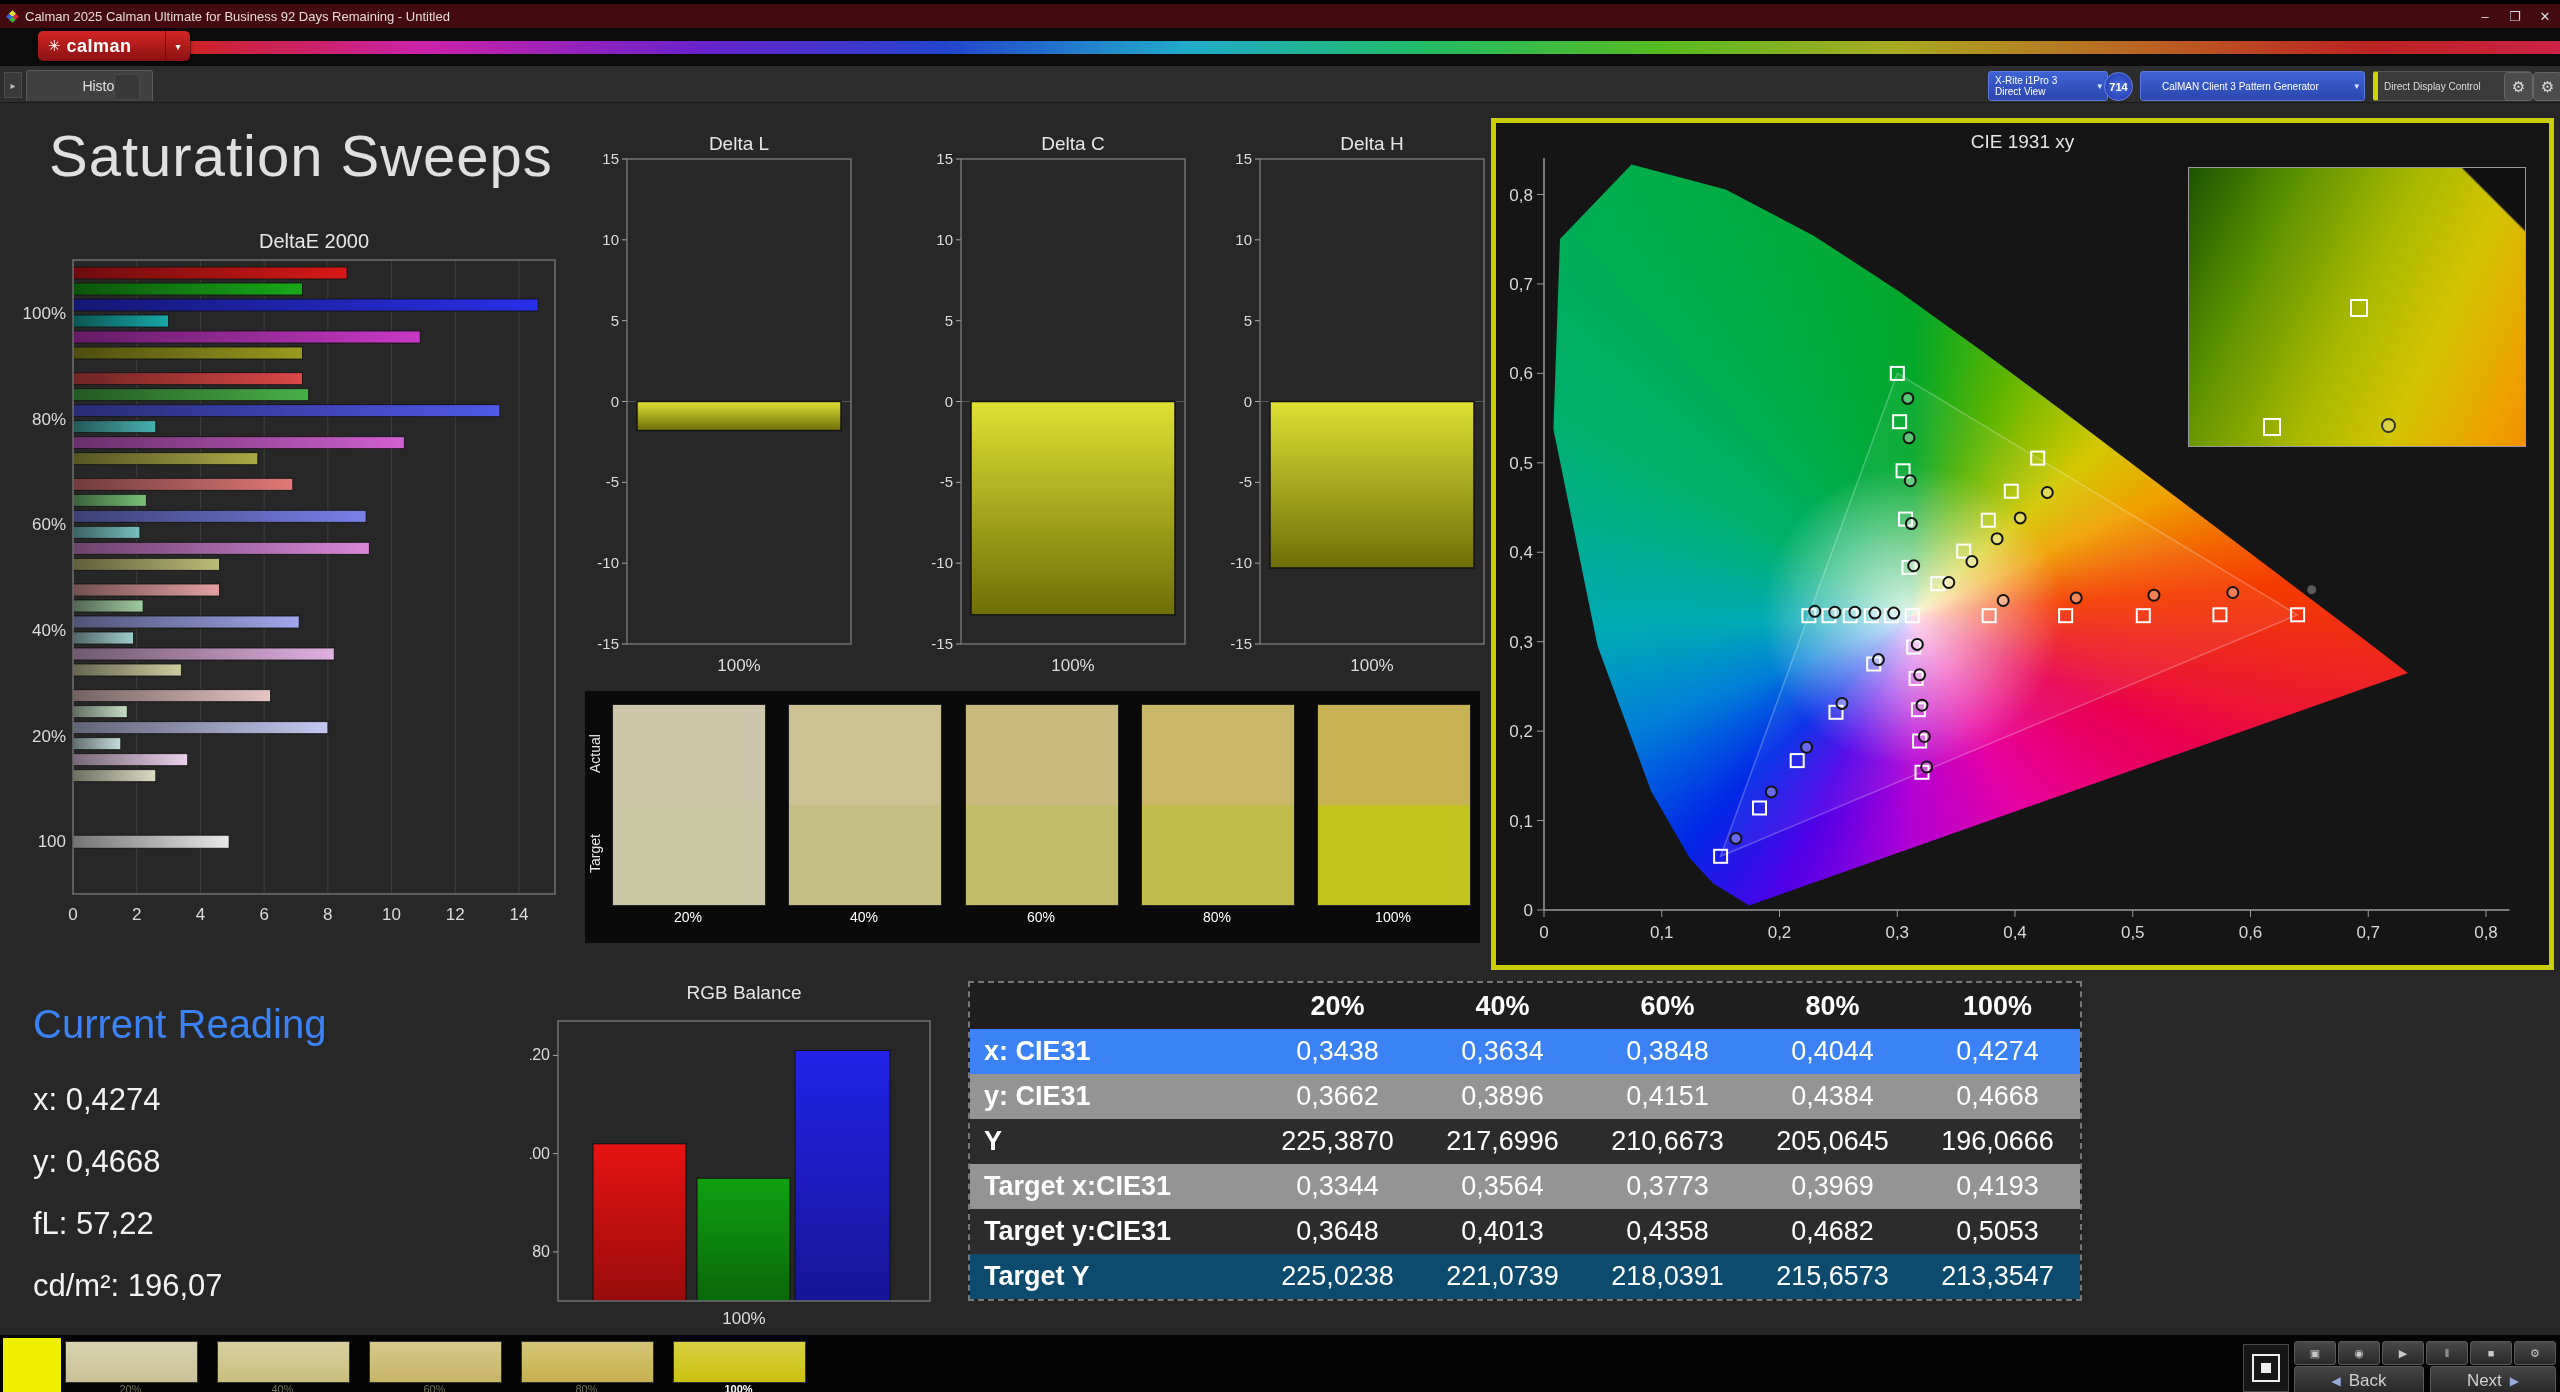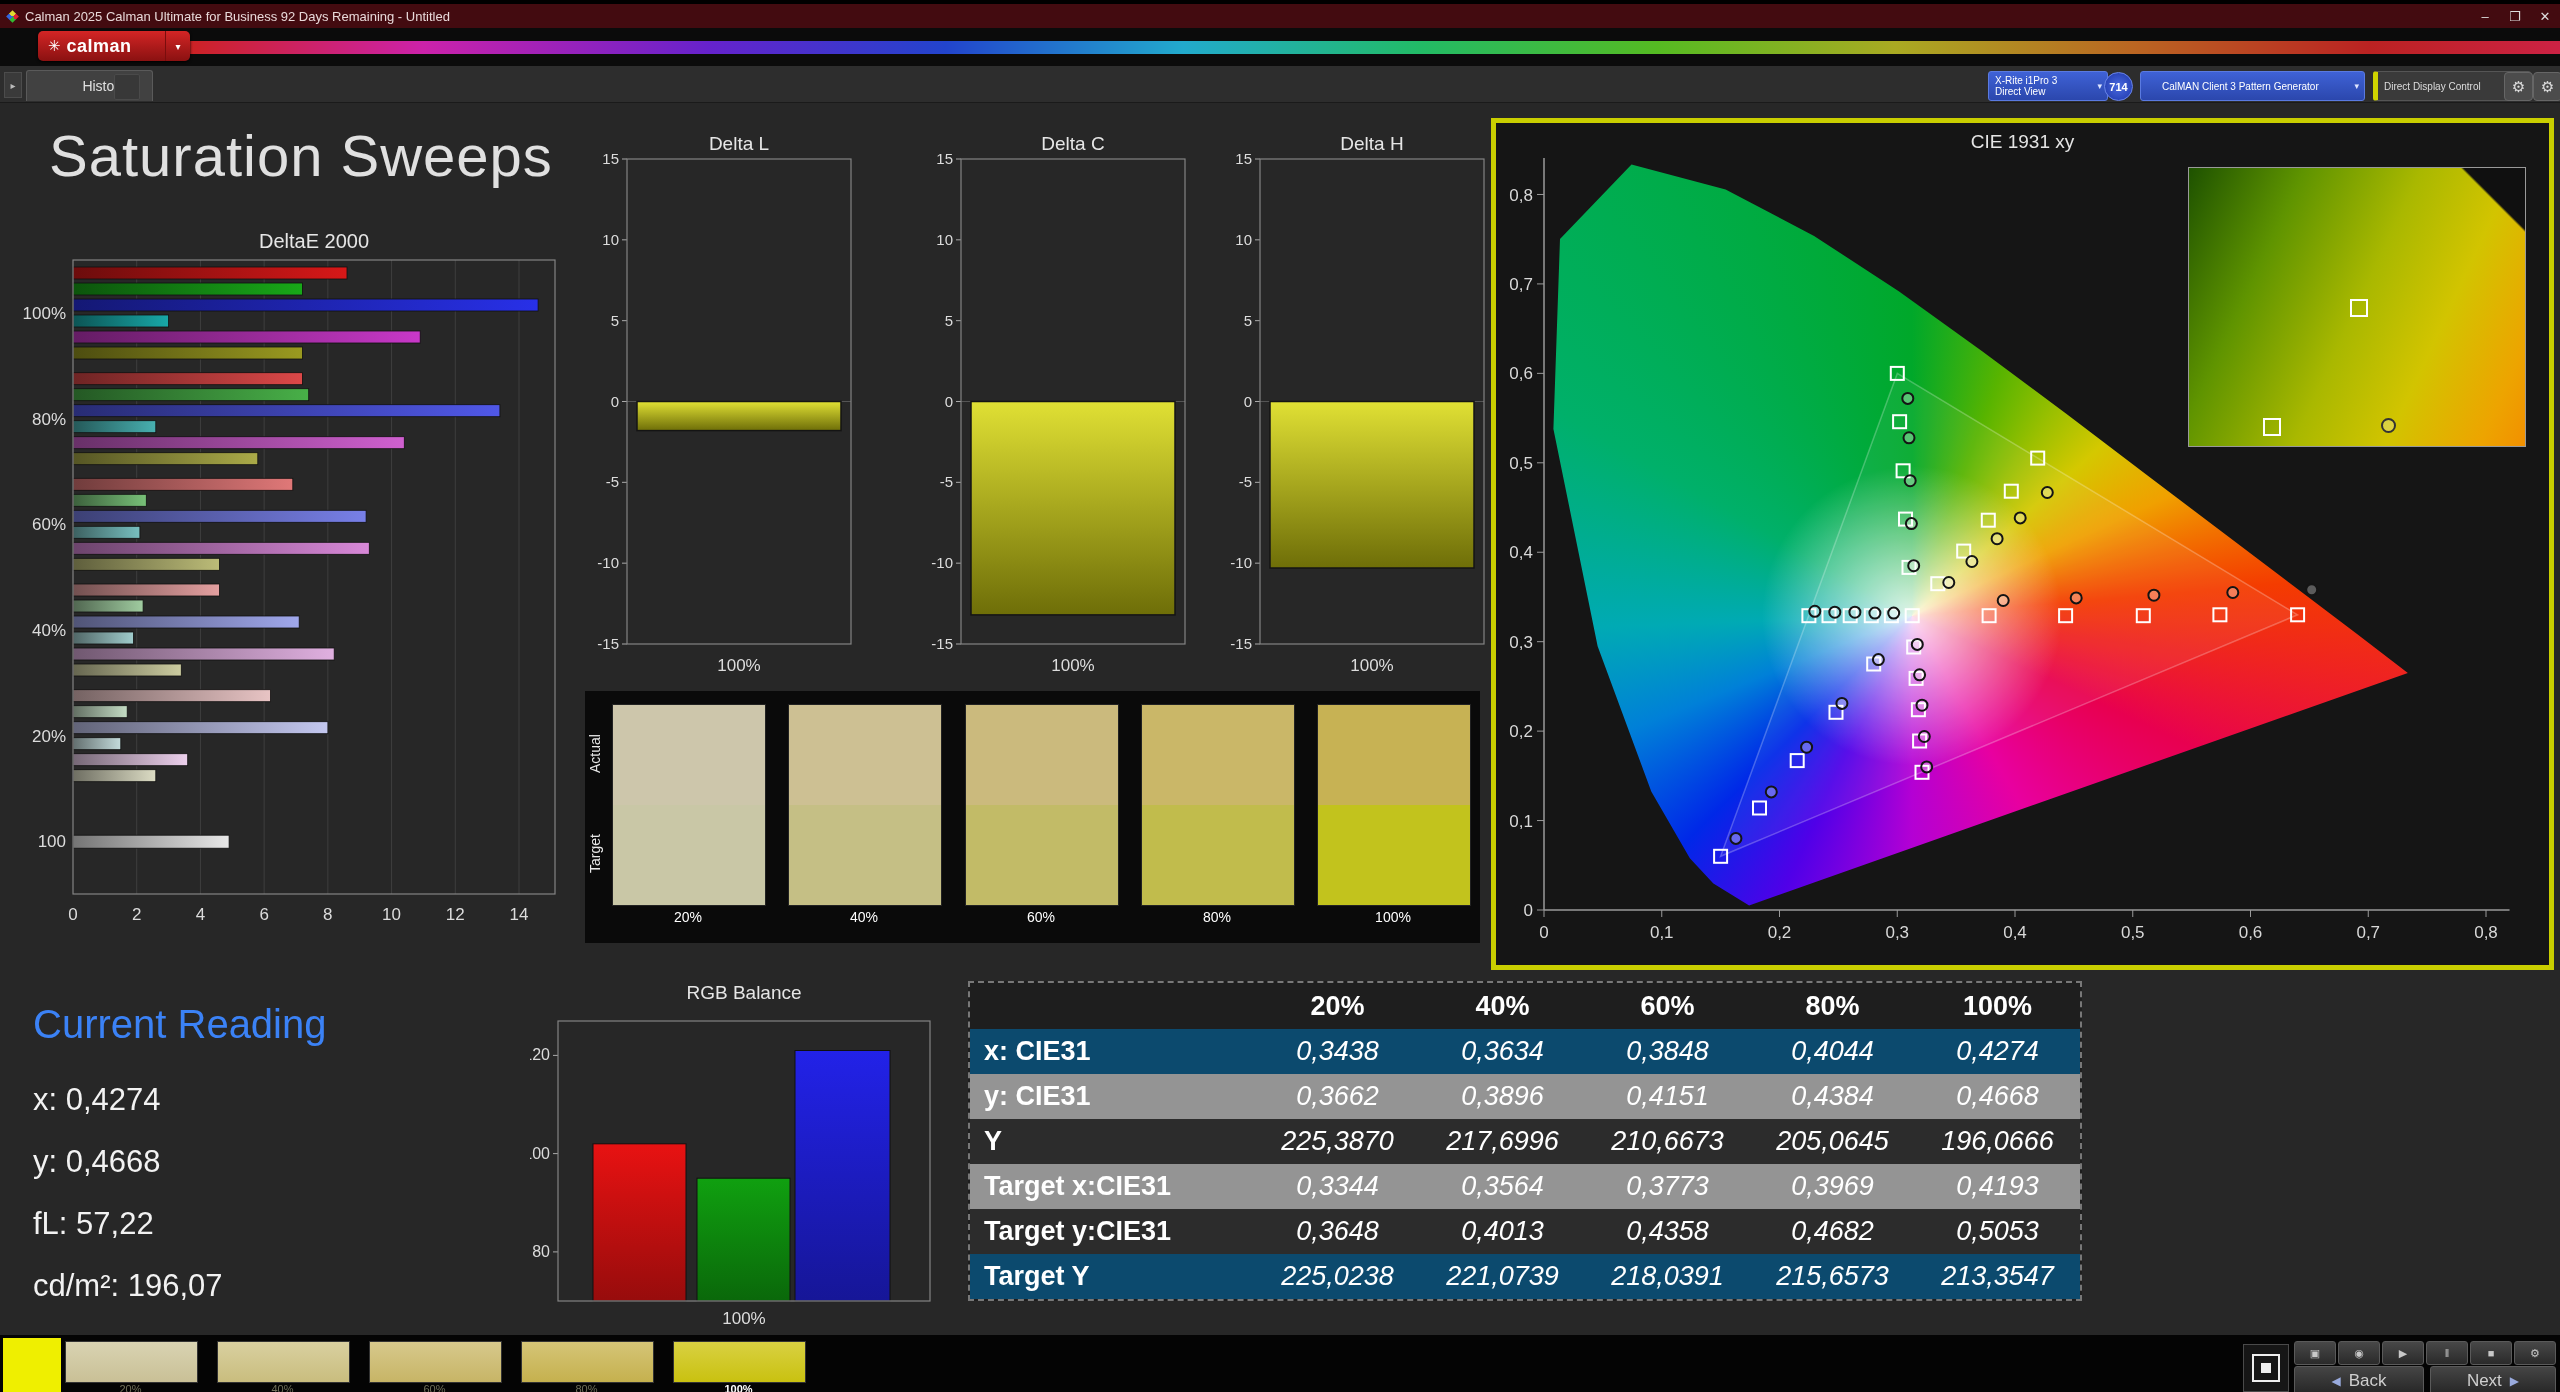--- a/index.html
+++ b/index.html
@@ -97,21 +97,21 @@
   
   #cr-title{position:absolute;left:33px;top:998px;font-size:40px;font-weight:300;color:#3b82f6;}
   .cr-line{position:absolute;left:33px;font-size:31px;color:#f2f2f2;}
 
   
   #reading-table{position:absolute;left:968px;top:977px;width:1110px;border:2px dashed #787878;
                  background:#1e1e1e;color:#fff;}
   .t-row{display:flex;height:45px;align-items:center;}
   .t-row.hdr{height:46px;}
   .t-lbl{width:285px;padding-left:14px;font-weight:bold;font-size:27px;box-sizing:border-box;}
-  .t-val{width:165px;text-align:center;font-size:27px;font-style:italic;}
+  .t-val{width:165px;text-align:center;font-size:27px;}
   .t-hdr{width:165px;text-align:center;font-size:27px;font-weight:bold;}
 
   
   #bottombar{position:absolute;left:0;top:1331px;width:2560px;height:61px;background:#040404;}
   #current-patch{position:absolute;left:3px;top:3px;width:58px;height:55px;}
   .patch{position:absolute;top:6px;width:131px;height:40px;border:1px solid #333;}
   .patch-label{position:absolute;top:48px;width:131px;text-align:center;font-size:11px;}
   #pattern-window-btn{position:absolute;left:2243px;top:9px;width:44px;height:46px;background:#161616;
      border:1px solid #4a4a4a;display:flex;align-items:center;justify-content:center;}
   #pattern-window-btn .outer{width:24px;height:24px;border:2px solid #eee;display:flex;
@@ -622,21 +622,21 @@
 
   <div id="reading-table">
       <div class="t-row hdr">
         <div class="t-lbl"></div>
         <div class="t-hdr">20%</div>
         <div class="t-hdr">40%</div>
         <div class="t-hdr">60%</div>
         <div class="t-hdr">80%</div>
         <div class="t-hdr">100%</div>
       </div>
-      <div class="t-row" style="background:#0c4a6e;">
+      <div class="t-row" style="background:#3b82f6;">
         <div class="t-lbl">x: CIE31</div>
         <div class="t-val">0,3438</div>
         <div class="t-val">0,3634</div>
         <div class="t-val">0,3848</div>
         <div class="t-val">0,4044</div>
         <div class="t-val">0,4274</div>
       </div>
       <div class="t-row" style="background:#949494;">
         <div class="t-lbl">y: CIE31</div>
         <div class="t-val">0,3662</div>

